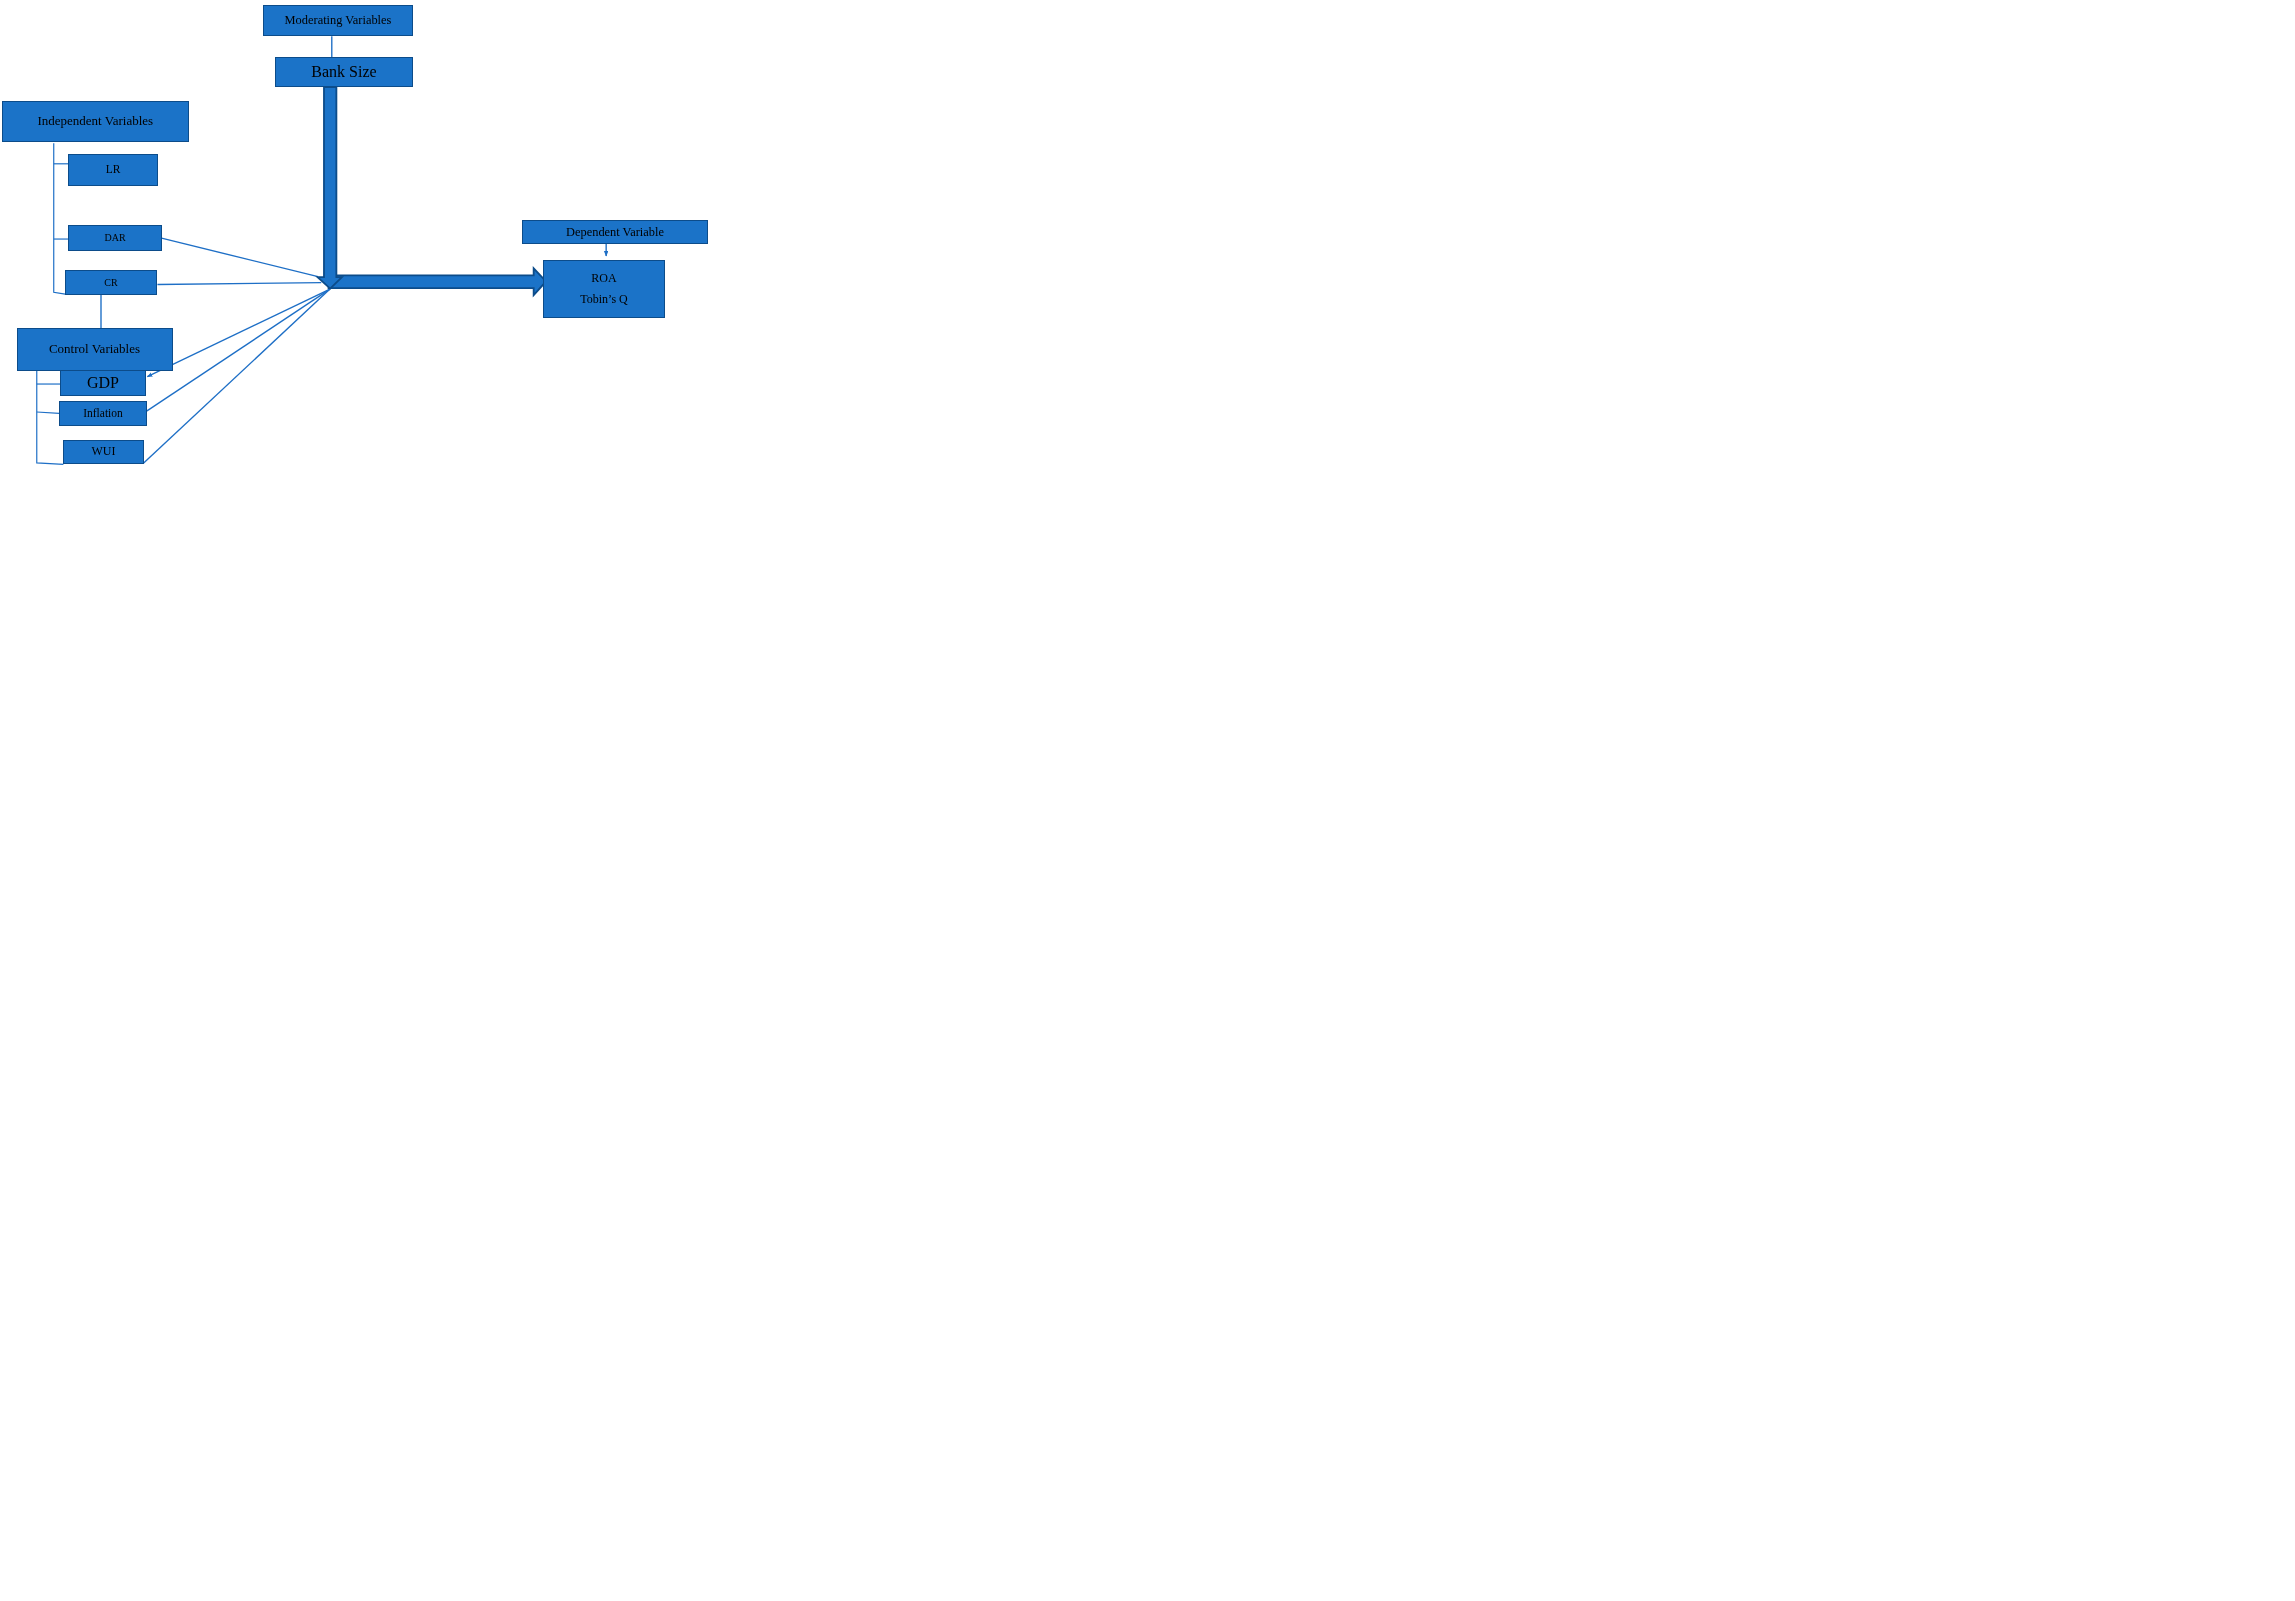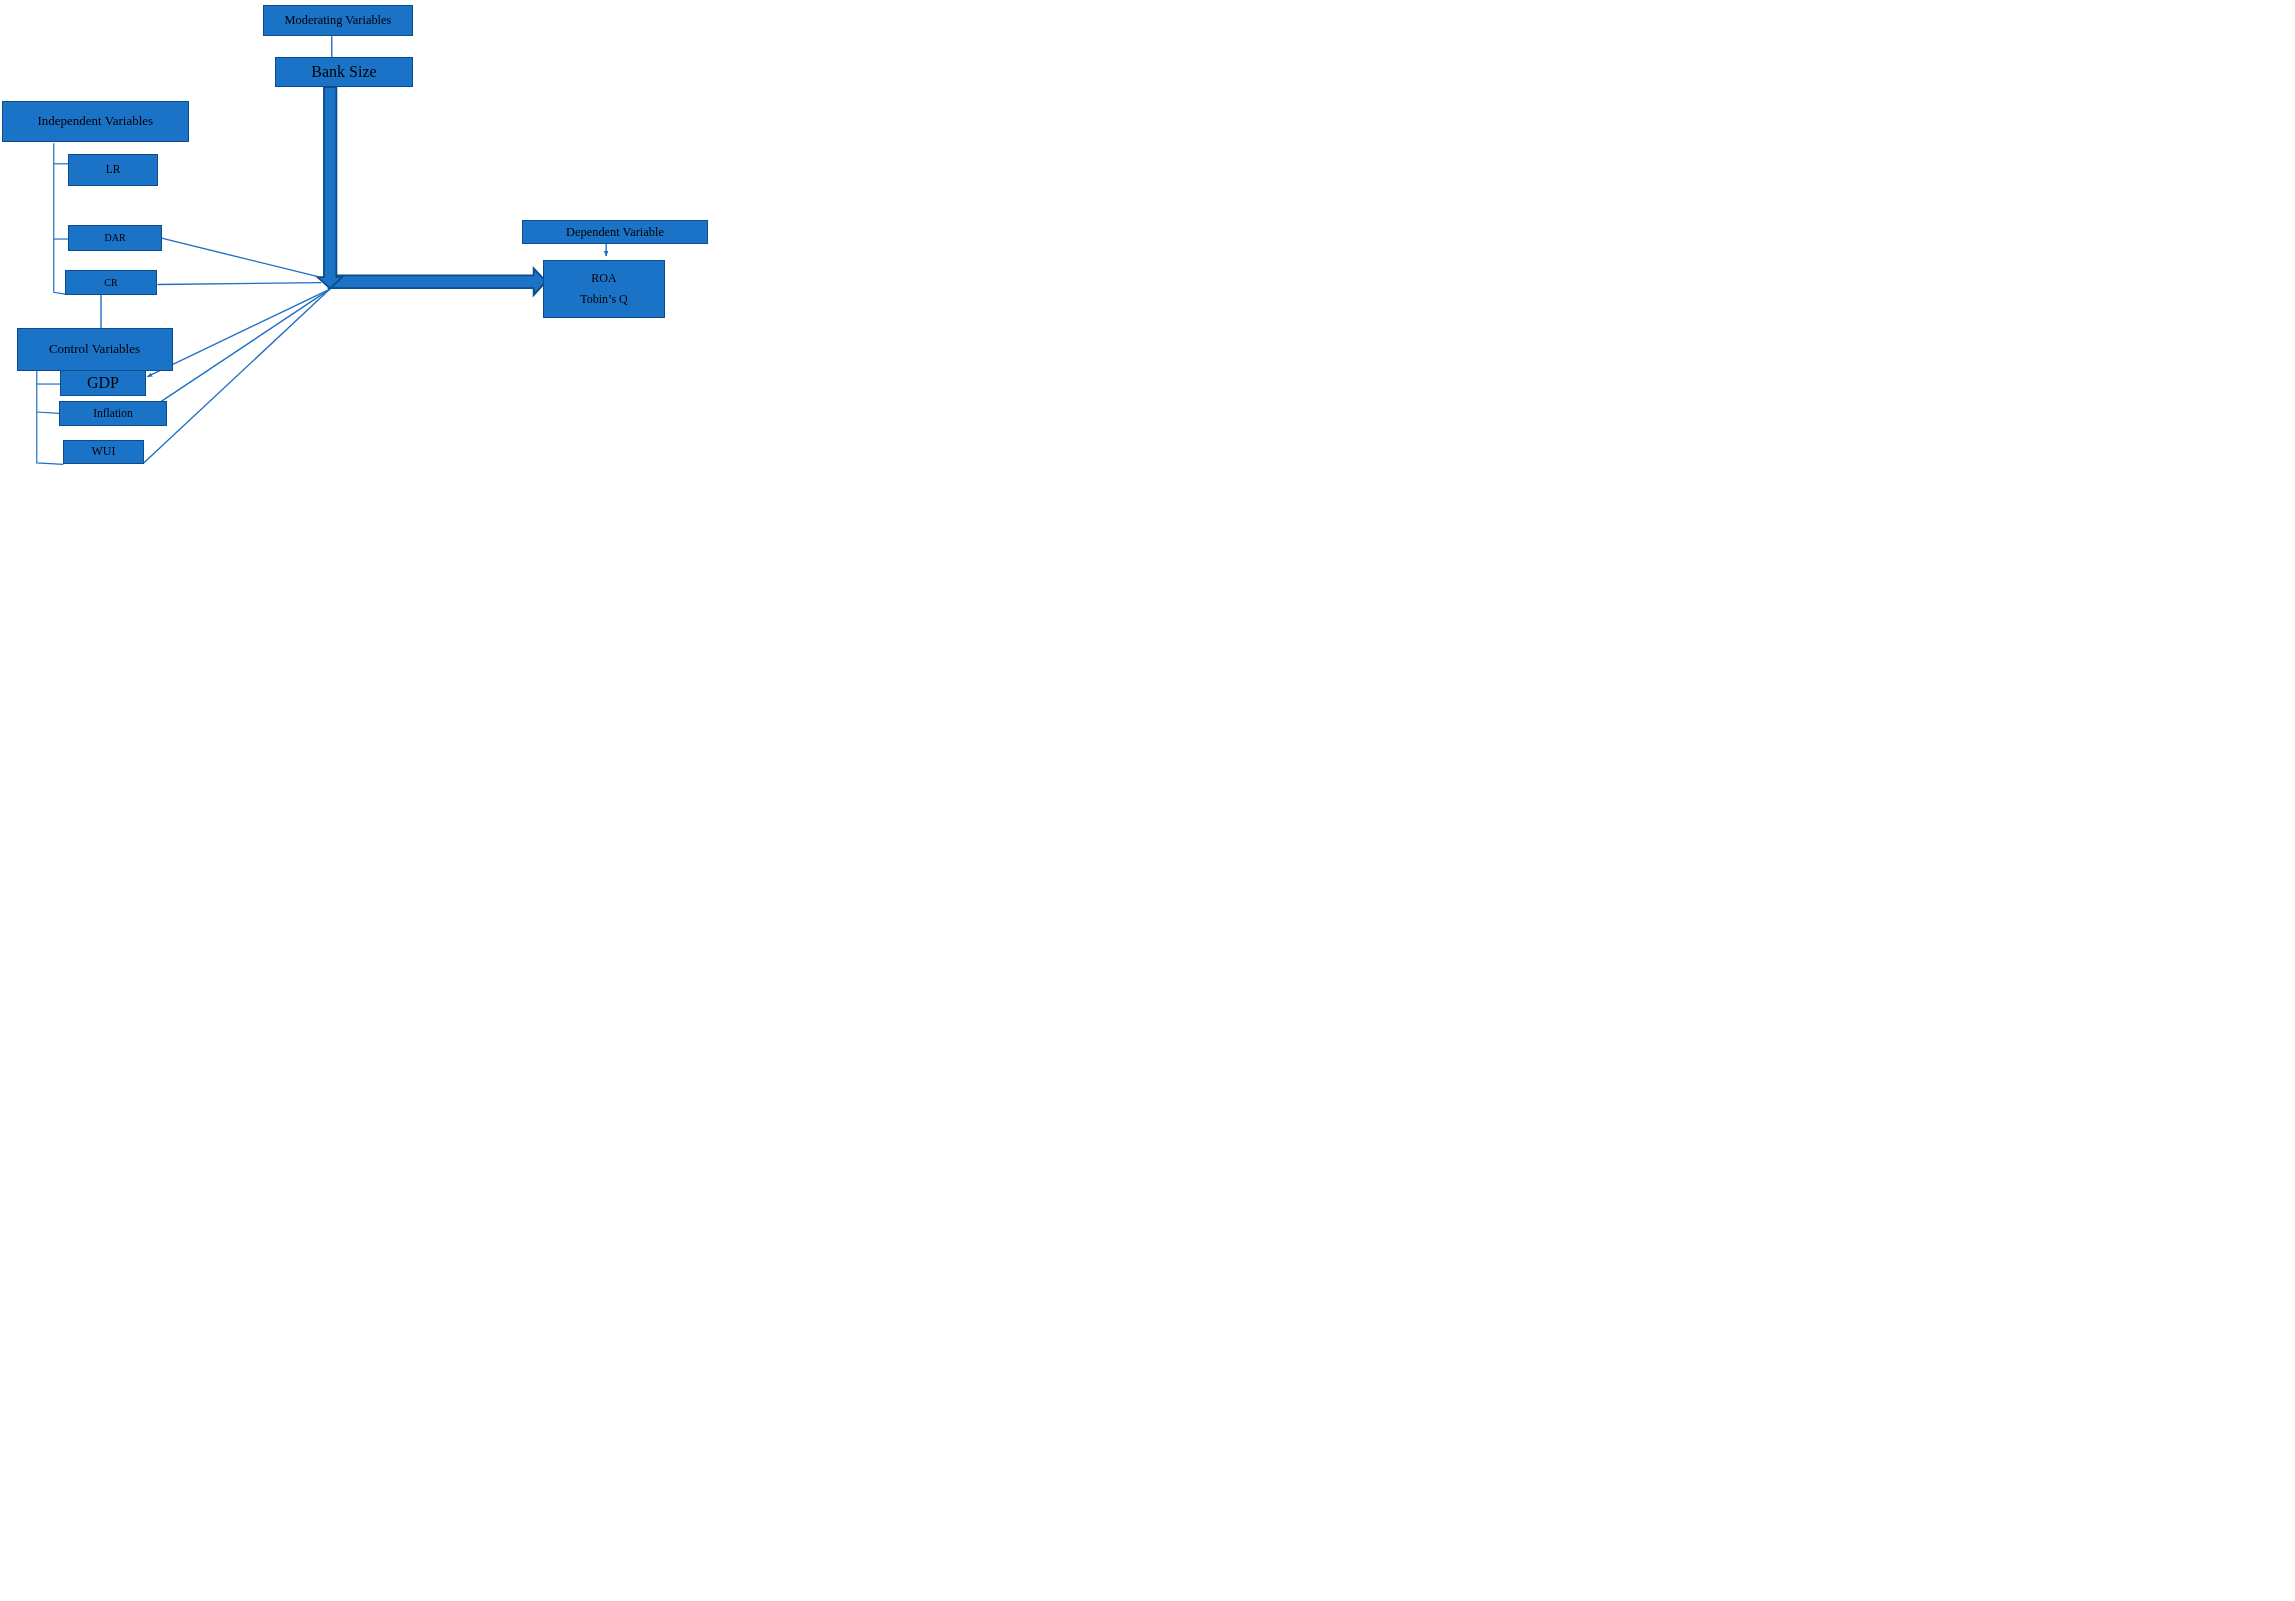--- a/index.html
+++ b/index.html
@@ -54,21 +54,21 @@
   .node .lbl { white-space: nowrap; }
 
   .n-moderating { left: 263px;  top: 5px;  width: 150px; height: 31px;  font-size: 12.4px; }
   .n-bank       { left: 269px;  top: 57px; width: 138px; height: 30px;  font-size: 16px; margin-left: 6px; }
   .n-independent{ left: 1.8px;    top: 101px; width: 187px; height: 41px;  font-size: 13px; }
   .n-lr         { left: 68px;  top: 154px; width: 90px; height: 32px;  font-size: 11.5px; }
   .n-dar        { left: 68px;  top: 225px; width: 94px; height: 26px;  font-size: 10px; }
   .n-cr         { left: 65px;  top: 270px; width: 92px; height: 25px;  font-size: 10px; }
   .n-control    { left: 16.5px;   top: 328px; width: 156px; height: 43px;  font-size: 13px; }
   .n-gdp        { left: 60px;  top: 370px; width: 86px; height: 26px;  font-size: 16px; }
-  .n-inflation  { left: 59px;  top: 401px; width: 108px; height: 25px;  font-size: 11.5px; }
+  .n-inflation  { left: 59px;  top: 401px; width: 88px; height: 25px;  font-size: 11.5px; }
   .n-wui        { left: 63px;  top: 440px; width: 81px; height: 24px;  font-size: 12px; }
   .n-dependent  { left: 522px; top: 220px; width: 186px; height: 24px;  font-size: 12.4px; }
   .n-outcome    { left: 543px; top: 260px; width: 122px; height: 58px; font-size: 12px;
                   flex-direction: column; gap: 7.3px; }
 </style>
 </head>
 <body>
 
 <div id="stage">
 

